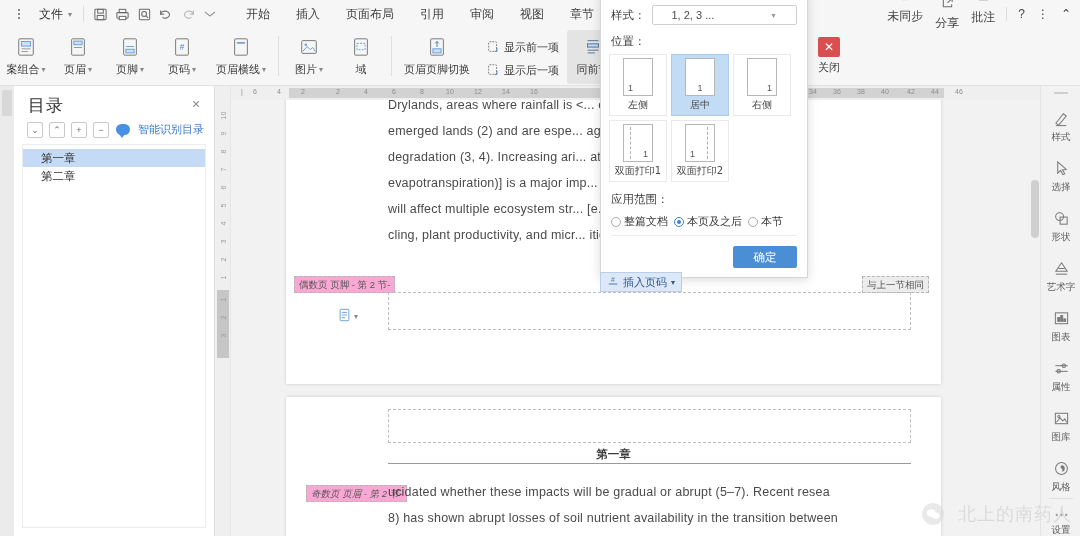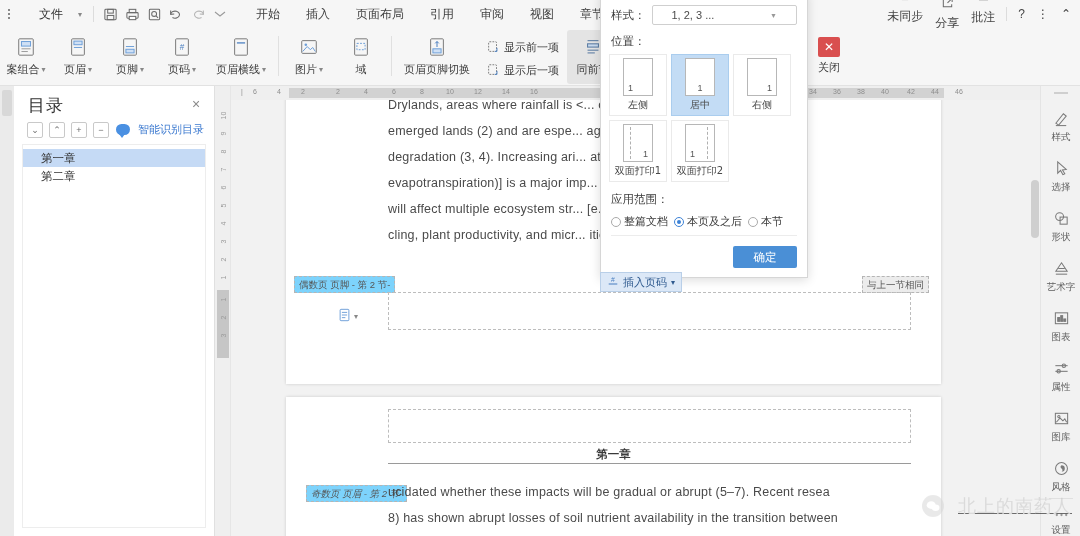--- a/index.html
+++ b/index.html
@@ -12,21 +12,21 @@
     -webkit-font-smoothing: antialiased;
   }
   #app { position: relative; width: 1080px; height: 536px; }
 
   
   .menubar {
     position: absolute; top: 0; left: 0; width: 1080px; height: 28px;
     background: #f6f6f6; display: flex; align-items: center;
     font-size: 12px; color: #3c3c3c;
   }
-  .mb-file { display:flex; align-items:center; gap:15px; padding: 0 6px 0 2px; }
+  .mb-file { display:flex; align-items:center; gap:5px; padding: 0 6px 0 12px; }
   .mb-file .lbl { font-size: 12px; color:#333; }
   .chev { font-size: 8px; color:#888; }
   .mb-sep { width:1px; height:16px; background:#dcdcdc; margin:0 5px; }
   .qicon { width:22px; height:22px; display:flex; align-items:center; justify-content:center; color:#6b6b6b; }
   .qicon svg { display:block; }
   .tabs { display:flex; align-items:flex-end; margin-left: 12px; }
   .tab { padding: 0 13px; font-size: 12px; color: #3f3f3f; line-height: 28px; cursor: default; }
   .tab.active { color:#2a2a2a; }
   .mb-right { position:absolute; right:4px; top:0; height:28px; display:flex; align-items:center; gap:2px; font-size:12px; color:#454545; }
   .mb-right .item { display:flex; align-items:center; gap:3px; padding: 0 5px; flex-direction: column; }
@@ -88,21 +88,21 @@
   .page { position:absolute; left:55px; width:655px; background:#fff; box-shadow:0 0 3px rgba(0,0,0,.16); }
   .page1 { top:-96px; height:380px; }
   .page2 { top:297px; height:300px; }
   .doctext { position:absolute; left:102px; right:30px; font-size:12.5px; color:#4a4a4a; line-height:26px; letter-spacing:.2px;}
   .doctext .ln { text-align:justify; white-space:nowrap; }
   .cn { font-family:"DejaVu Sans","Liberation Sans",sans-serif; }
   .sq { text-decoration: underline; text-decoration-color:#e8666b; text-decoration-style: wavy; text-decoration-thickness:1px;}
   .hdr-box { position:absolute; border:1px dashed #bdbdbd; }
   .hdr-line { position:absolute; border-bottom:1px solid #9a9a9a;}
   .sec-tab {
-    position:absolute; background:#7dd3fc; border:1px dashed #b5b5b5;
+    position:absolute; background:#f9a8d4; border:1px dashed #b5b5b5;
     font-size:9.5px; color:#555; padding:1px 4px; white-space:nowrap; line-height:13px;
   }
   .sec-tab.plain { background:#ececec; }
   .fld-btn { position:absolute; display:flex; align-items:center; gap:3px; font-size:10px; color:#6f6f6f;}
   .ctr-title { position:absolute; width:100%; text-align:center; font-size:11.5px; font-weight:bold; color:#3a3a3a;}
 
   
   .vscroll { position:absolute; top:100px; right:40px; width:10px; height:436px; background:transparent; }
   .vscroll .thumb { position:absolute; top:80px; left:1px; width:8px; height:58px; background:#cfcfcf; border-radius:4px;}
 
@@ -145,21 +145,21 @@
   .closebtn { position:absolute; top:30px; left:808px; width:42px; height:52px; display:flex; flex-direction:column;
               align-items:center; justify-content:center; gap:3px; z-index:40; }
   .closebtn .sq { width:22px; height:20px; background:#d94f4f; border-radius:2px; color:#fff; display:flex; align-items:center; justify-content:center; font-size:12px; text-decoration:none;}
   .closebtn .cap { font-size:11px; color:#3c3c3c; }
 
   
   .insbtn { position:absolute; left:600px; top:272px; height:20px; background:#dce8f7; border:1px solid #b9cfe8;
             display:flex; align-items:center; gap:4px; padding:0 6px; font-size:11px; color:#2f5a8f; z-index:55;}
 
   
-  .watermark { position:absolute; right:8px; bottom:18px; display:flex; align-items:center; gap:14px; z-index:60; opacity:.55;text-decoration:underline;}
+  .watermark { position:absolute; right:8px; bottom:10px; display:flex; align-items:center; gap:14px; z-index:60; opacity:.55;}
   .watermark .wmlogo { width:22px; height:22px; border-radius:50%; background:#d8d8d8; display:flex; align-items:center; justify-content:center; font-size:11px; color:#fff;}
   .watermark .wmtext { font-size:18px; color:#c8c8c8; letter-spacing:1px; font-family:"DejaVu Sans","Liberation Sans",sans-serif;}
 </style>
 </head>
 <body>
 
 <div id="app">
 
   <div class="menubar">
     <div class="mb-file">

